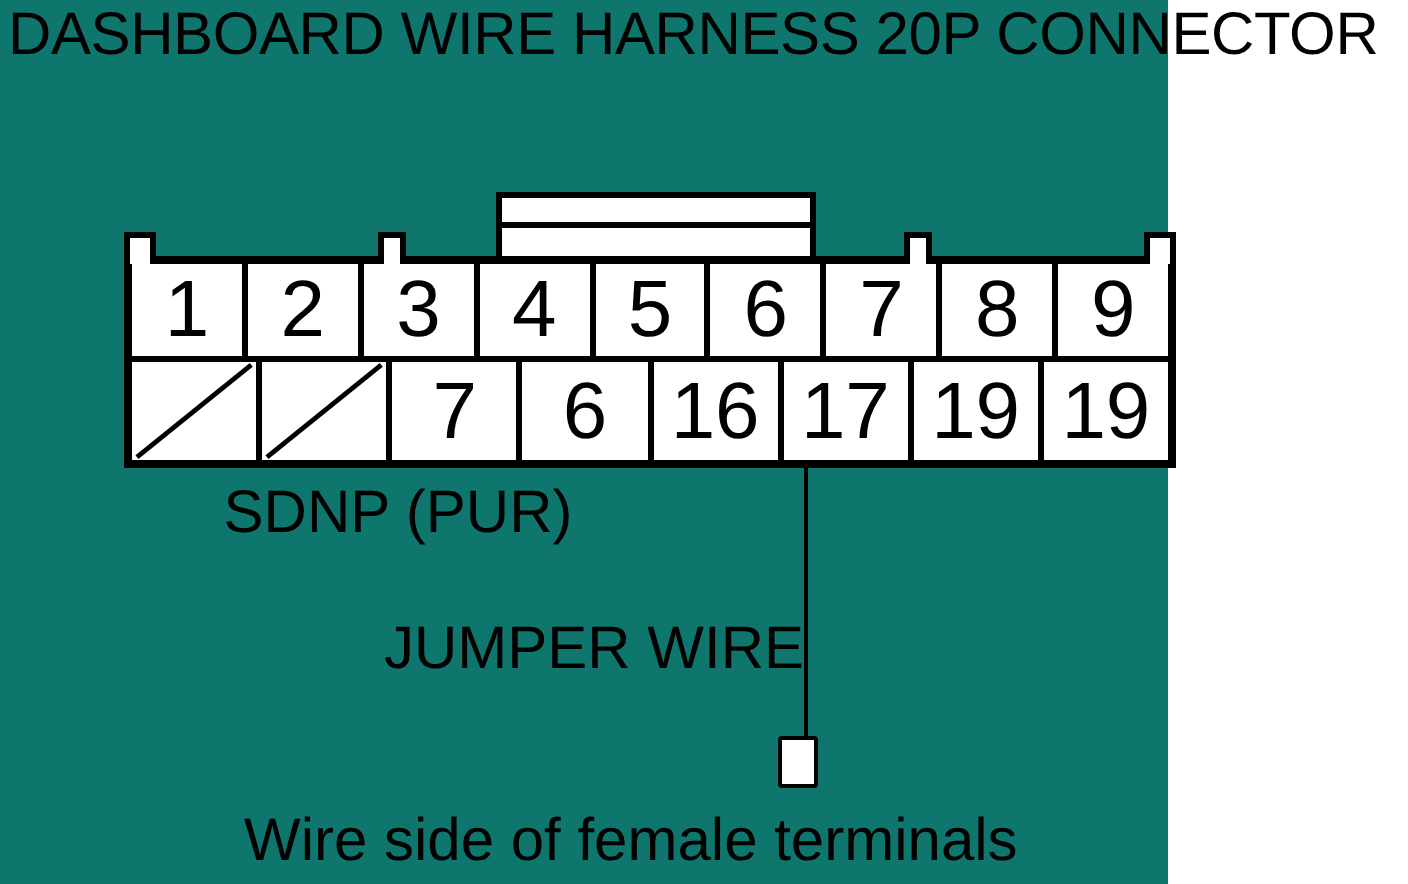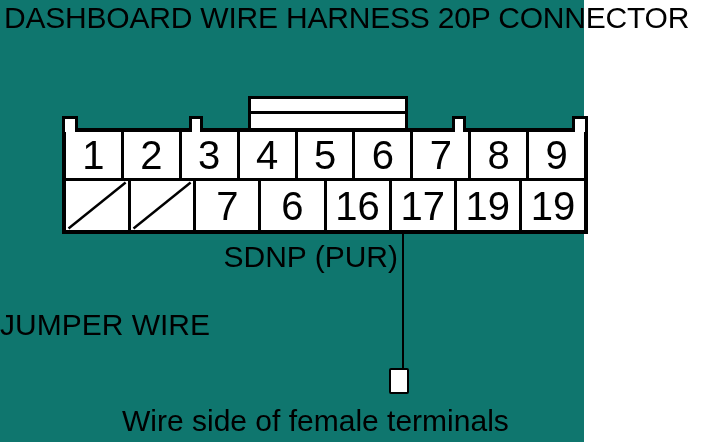--- a/index.html
+++ b/index.html
@@ -52,22 +52,22 @@
   .prow.r0 .cell { border-bottom: 3px solid #000; }
   .cell svg.slash { position: absolute; left: 0; top: 0; width: 100%; height: 100%; }
 
   
   .wire-line { position: absolute; left: 402px; top: 234px; width: 2px; height: 134px; background: #000; }
   .terminal {
     position: absolute; left: 389px; top: 368px; width: 20px; height: 26px;
     border: 2px solid #000; border-radius: 2px; background: #fff; box-sizing: border-box;
   }
 
-  .wire-label   { position: absolute; left: 0; top: 240px; width: 398px; text-align: right; font-size: 30px; white-space: nowrap; }
-  .jumper-label { position: absolute; left: 0; top: 308px; width: 390px; font-size: 30px; white-space: nowrap; }
+  .wire-label   { position: absolute; left: 0; top: 240px; width: 398px; text-align: center; font-size: 30px; white-space: nowrap; }
+  .jumper-label { position: absolute; left: 0; top: 308px; width: 390px; text-align: right; font-size: 30px; white-space: nowrap; padding-left: 12px; }
   .caption      { position: absolute; left: 122px; top: 404px; font-size: 30px; white-space: nowrap; }
 </style>
 </head>
 <body>
 
 <div class="stage">
 
   <div class="title">DASHBOARD WIRE HARNESS 20P CONNECTOR</div>
 
   <div class="connector">

